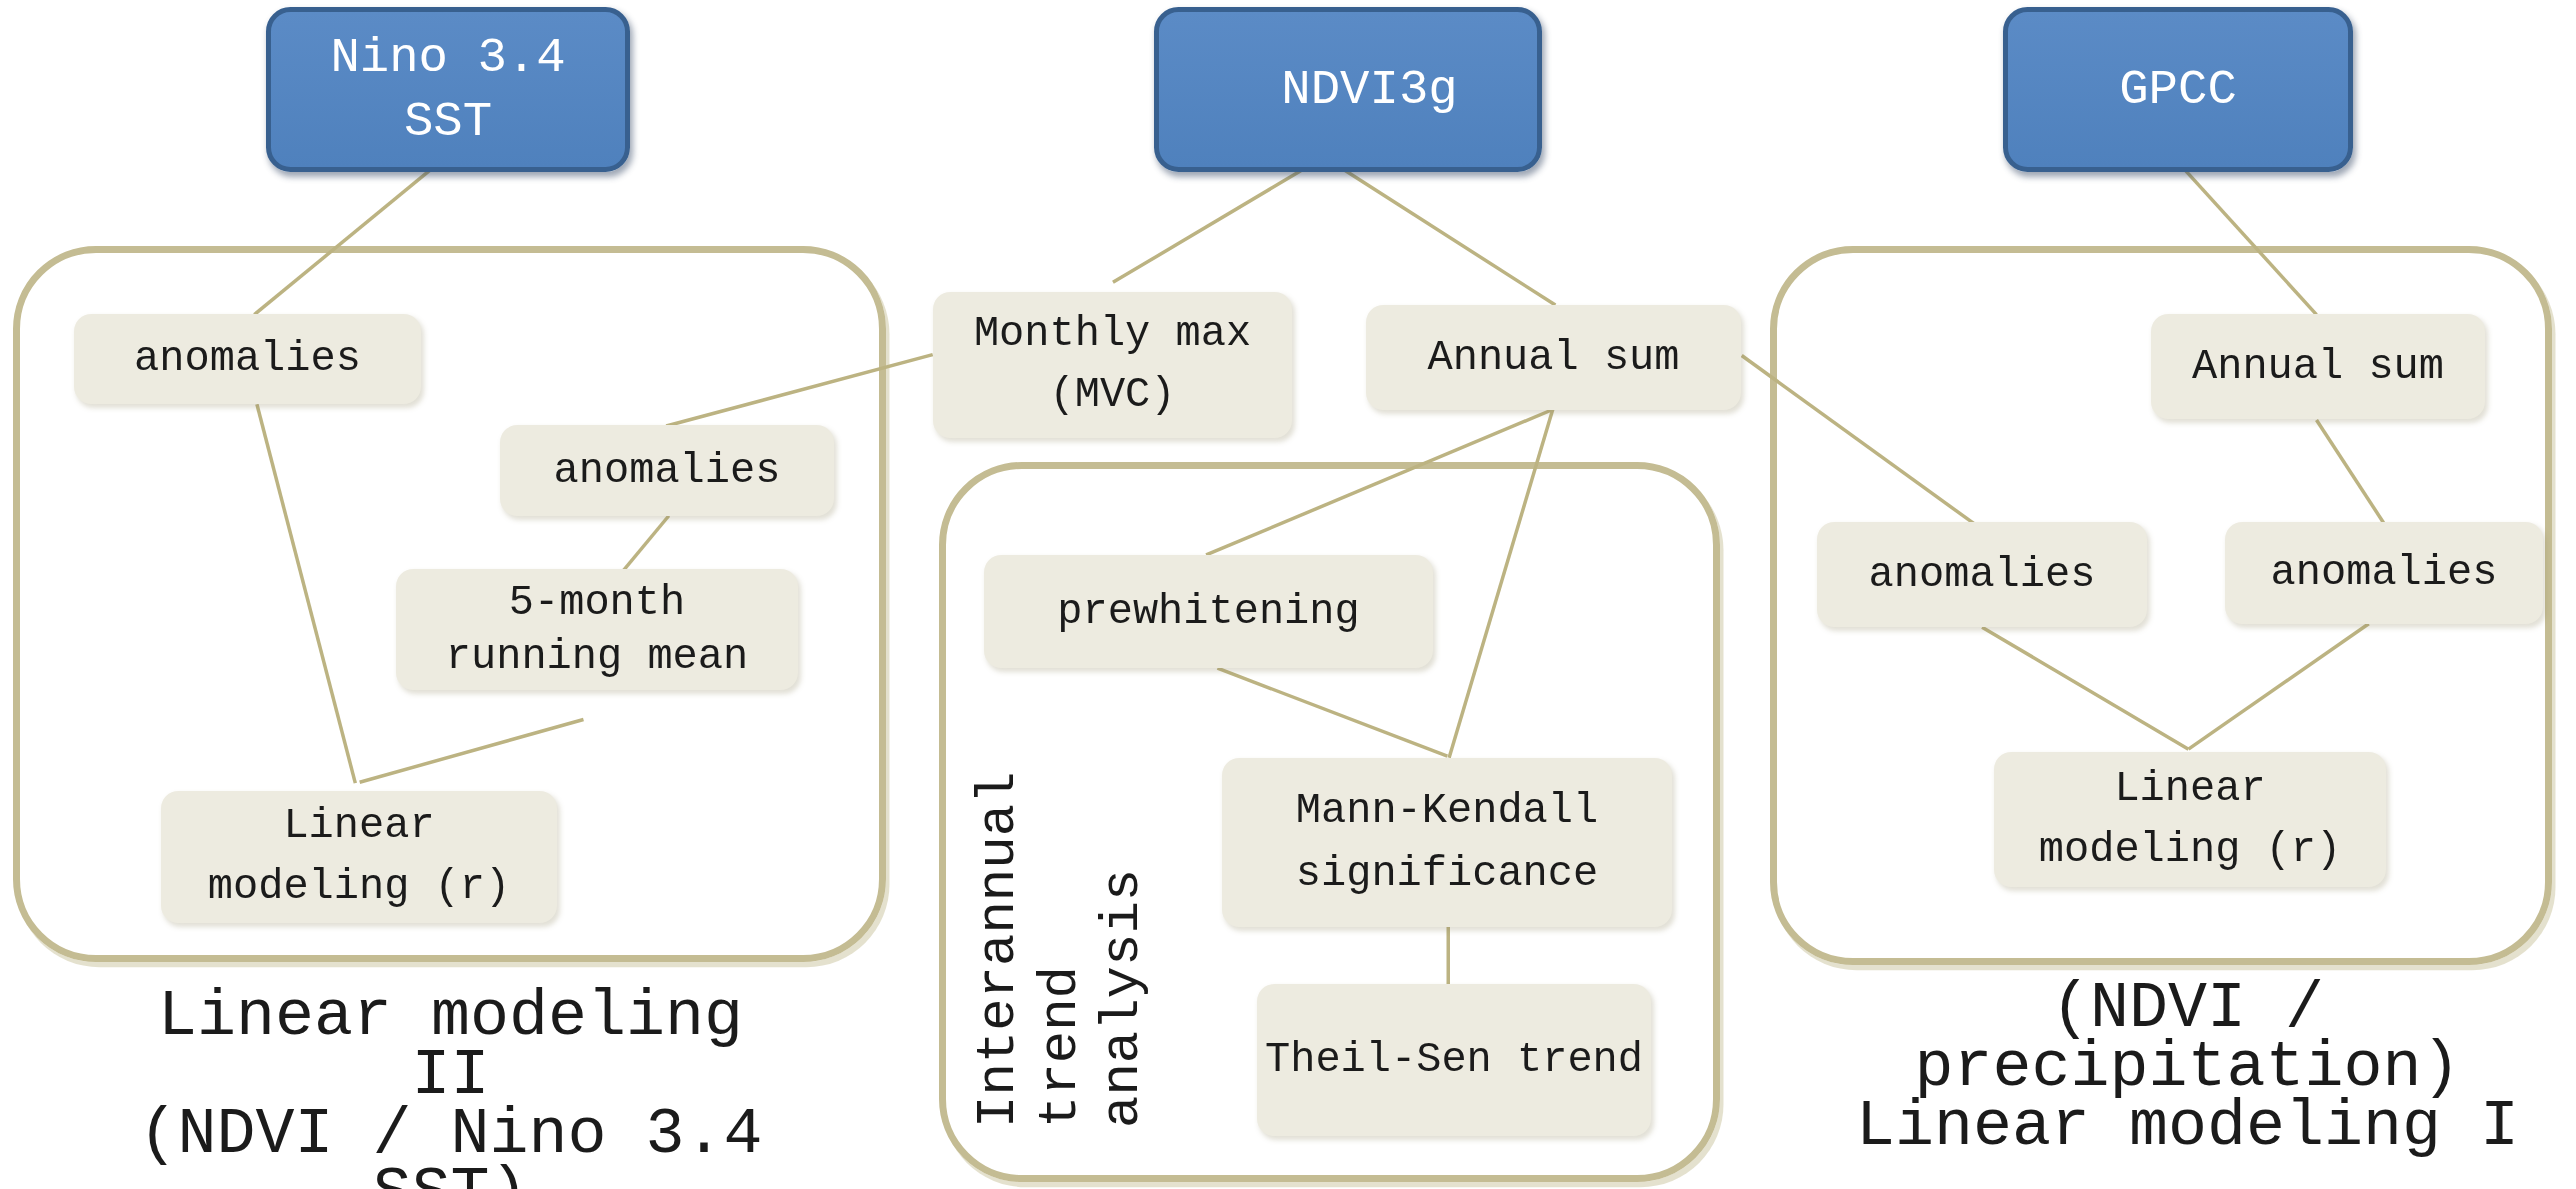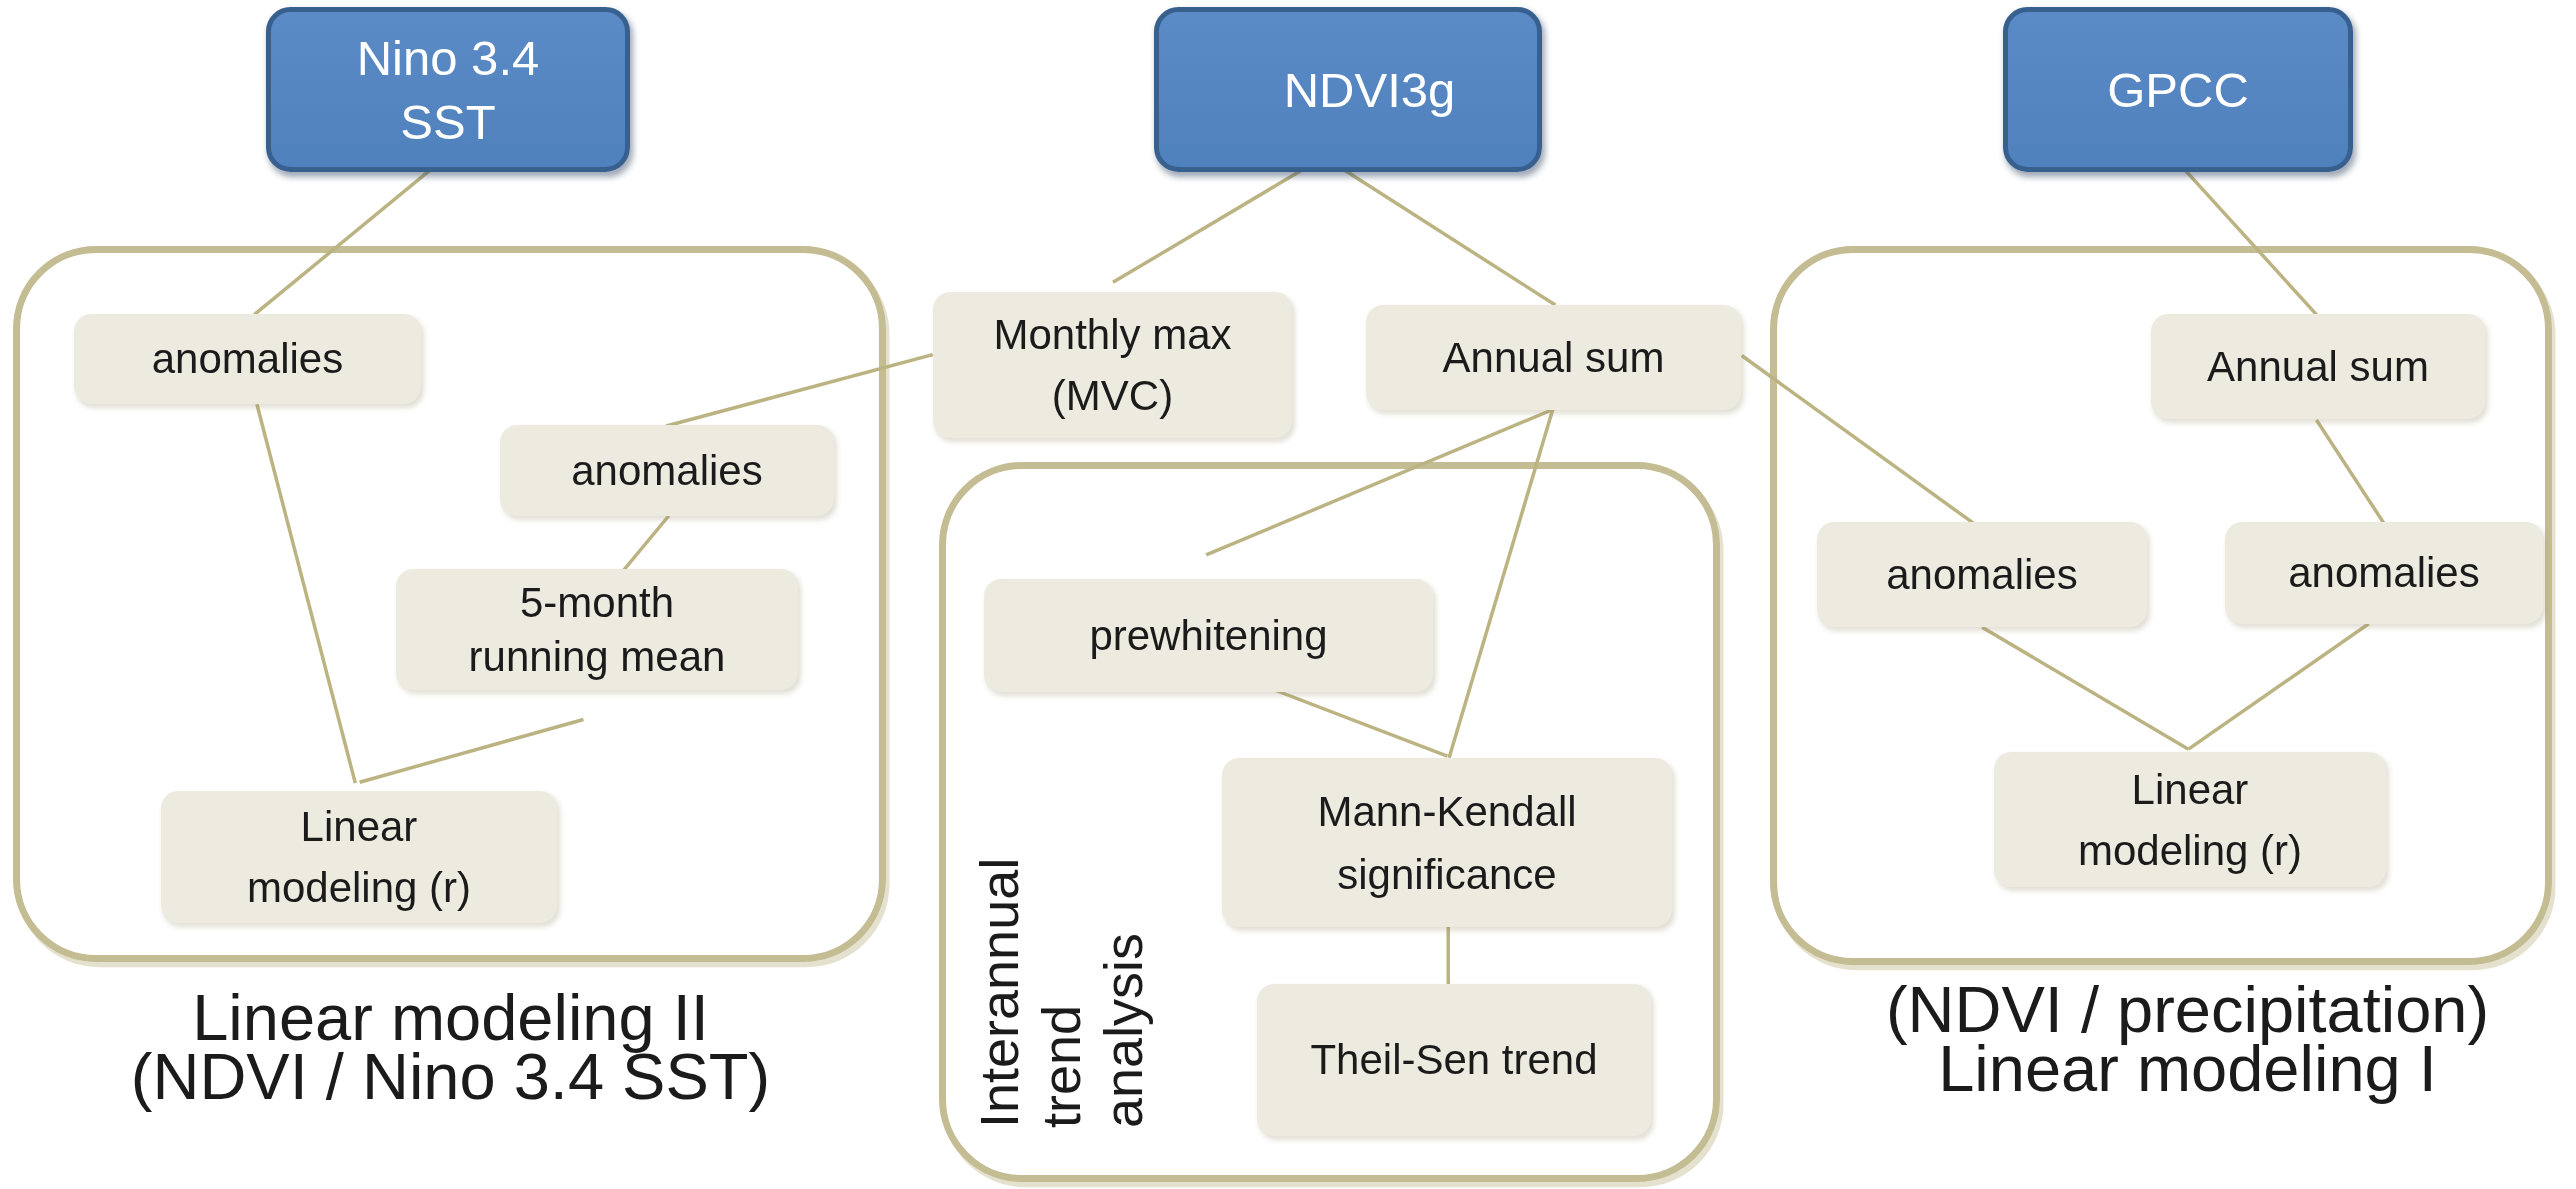--- a/index.html
+++ b/index.html
@@ -4,21 +4,21 @@
 <style>
   :root{
     --blue_fill:#4f81bd; --blue_fill_light:#5b8bc6; --blue_border:#38608f;
     --box_fill:#edebe0; --container_border:#c4bc93; --connector:#bcb382;
     --text_dark:#1b1b1b; --text_light:#ffffff; --background:#ffffff;
   }
   html,body{margin:0;padding:0;background:var(--background);}
   #canvas{
     position:relative; width:2576px; height:1190px; overflow:hidden;
     background:var(--background);
-    font-family:Liberation Sans, sans-serif;
+    font-family:Liberation Mono, monospace;
     color:var(--text_dark);
   }
   .container{
     position:absolute; border:7px solid var(--container_border);
     border-radius:83px; background:transparent;
     box-shadow:3.5px 5.2px 0 rgba(196,188,147,0.45);
     z-index:1;
   }
   #connectors{position:absolute; left:0; top:0; z-index:2;}
   #connectors line{stroke:var(--connector); stroke-width:4;}
@@ -102,21 +102,21 @@
     <span>modeling (r)</span>
   </div>
 
   <div class="node beige" style="left:933px; top:292px; width:359px; height:146px; line-height:61px;">
     <span>Monthly max</span>
     <span>(MVC)</span>
   </div>
   <div class="node beige" style="left:1366px; top:305px; width:375px; height:105px;">
     <span>Annual sum</span>
   </div>
-  <div class="node beige" style="left:984px; top:555px; width:449px; height:113px;margin-top:24px;">
+  <div class="node beige" style="left:984px; top:555px; width:449px; height:113px;">
     <span>prewhitening</span>
   </div>
   <div class="node beige" style="left:1257px; top:984px; width:394px; height:152px;">
     <span>Theil-Sen trend</span>
   </div>
   <div class="node beige" style="left:1222px; top:758px; width:450px; height:169px; line-height:63px;">
     <span>Mann-Kendall</span>
     <span>significance</span>
   </div>
 

